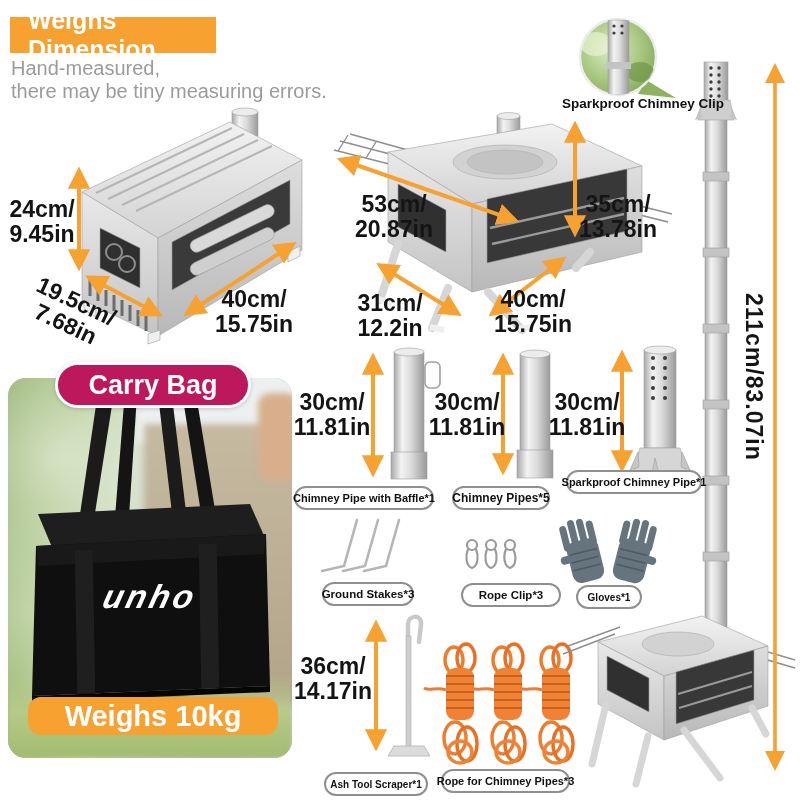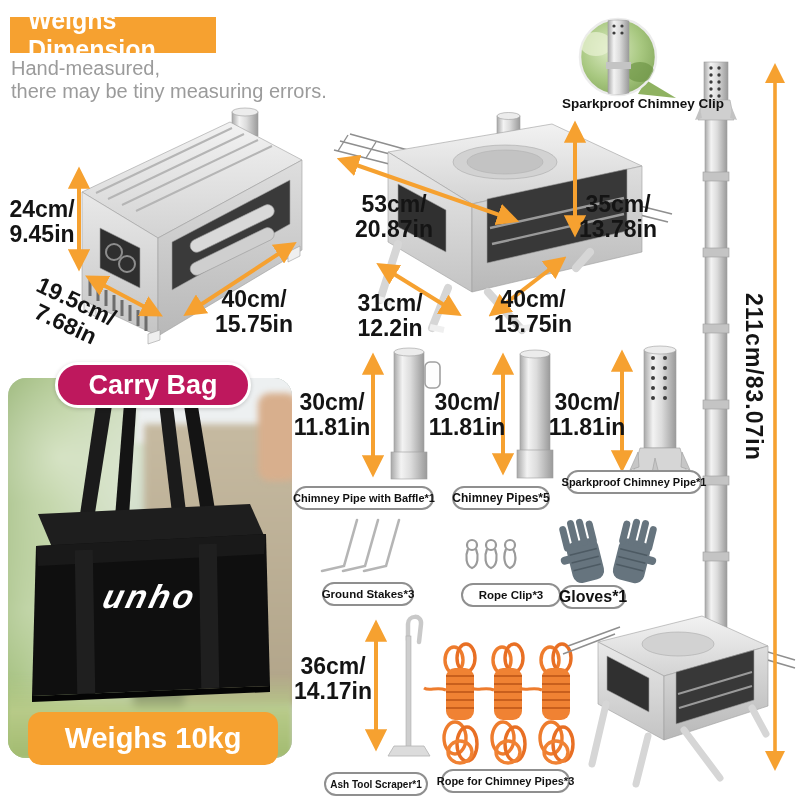--- a/index.html
+++ b/index.html
@@ -48,21 +48,21 @@
   .photo .grass{position:absolute;left:0;bottom:0;width:100%;height:22%;
       background:linear-gradient(180deg,rgba(181,200,134,0),#b7ca88 45%,#a2bb70);filter:blur(2px);}
   .bagsvg{position:absolute;left:0;top:0;}
   .brand{position:absolute;left:50%;top:57.5%;transform:translate(-50%,-50%) skewX(-14deg);
          color:#fff;font-weight:bold;font-style:italic;font-size:33px;letter-spacing:3px;z-index:3;}
 
   .pill{position:absolute;left:55px;top:362px;width:196px;height:46px;background:#be185d;
         border:3px solid #fff;border-radius:27px;display:flex;align-items:center;justify-content:center;
         color:#fff;font-weight:bold;font-size:27px;z-index:5;box-sizing:border-box;
         box-shadow:0 1px 4px rgba(0,0,0,.18);}
-  .weight-banner{position:absolute;left:28px;top:712px;width:250px;height:53px;background:#F6A130;
+  .weight-banner{position:absolute;left:28px;top:697px;width:250px;height:38px;background:#F6A130;
         border-radius:13px;display:flex;align-items:center;justify-content:center;color:#fff;
         font-weight:bold;font-size:29px;z-index:5;}
 </style>
 </head>
 <body>
 
 <div class="canvas">
 
   <svg class="art" width="800" height="800" viewBox="0 0 800 800">
     <defs>
@@ -368,21 +368,21 @@
   <div class="dim" style="left:293px;top:654px;width:80px;">
     <span>36cm/</span>
       <span>14.17in</span>
   </div>
 
   <div class="bubble" style="left:294px;top:486px;width:140px;font-size:11px;">Chimney Pipe with Baffle*1</div>
   <div class="bubble" style="left:452px;top:486px;width:98px;font-size:12px;">Chimney Pipes*5</div>
   <div class="bubble" style="left:566px;top:470px;width:136px;font-size:11px;">Sparkproof Chimney Pipe*1</div>
   <div class="bubble" style="left:322px;top:582px;width:92px;font-size:11.5px;">Ground Stakes*3</div>
   <div class="bubble" style="left:461px;top:583px;width:100px;font-size:11.5px;">Rope Clip*3</div>
-  <div class="bubble" style="left:560px;top:585px;width:66px;font-size:16px;">Gloves*1</div>
+  <div class="bubble" style="left:576px;top:585px;width:66px;font-size:10px;">Gloves*1</div>
   <div class="bubble" style="left:324px;top:772px;width:104px;font-size:10px;">Ash Tool Scraper*1</div>
   <div class="bubble" style="left:441px;top:769px;width:129px;font-size:11px;">Rope for Chimney Pipes*3</div>
 
   <div class="photo">
     <div class="bg"></div>
     <div class="shirt"></div>
     <div class="pants"></div>
     <div class="arm"></div>
     <div class="shoe"></div>
     <div class="grass"></div>

